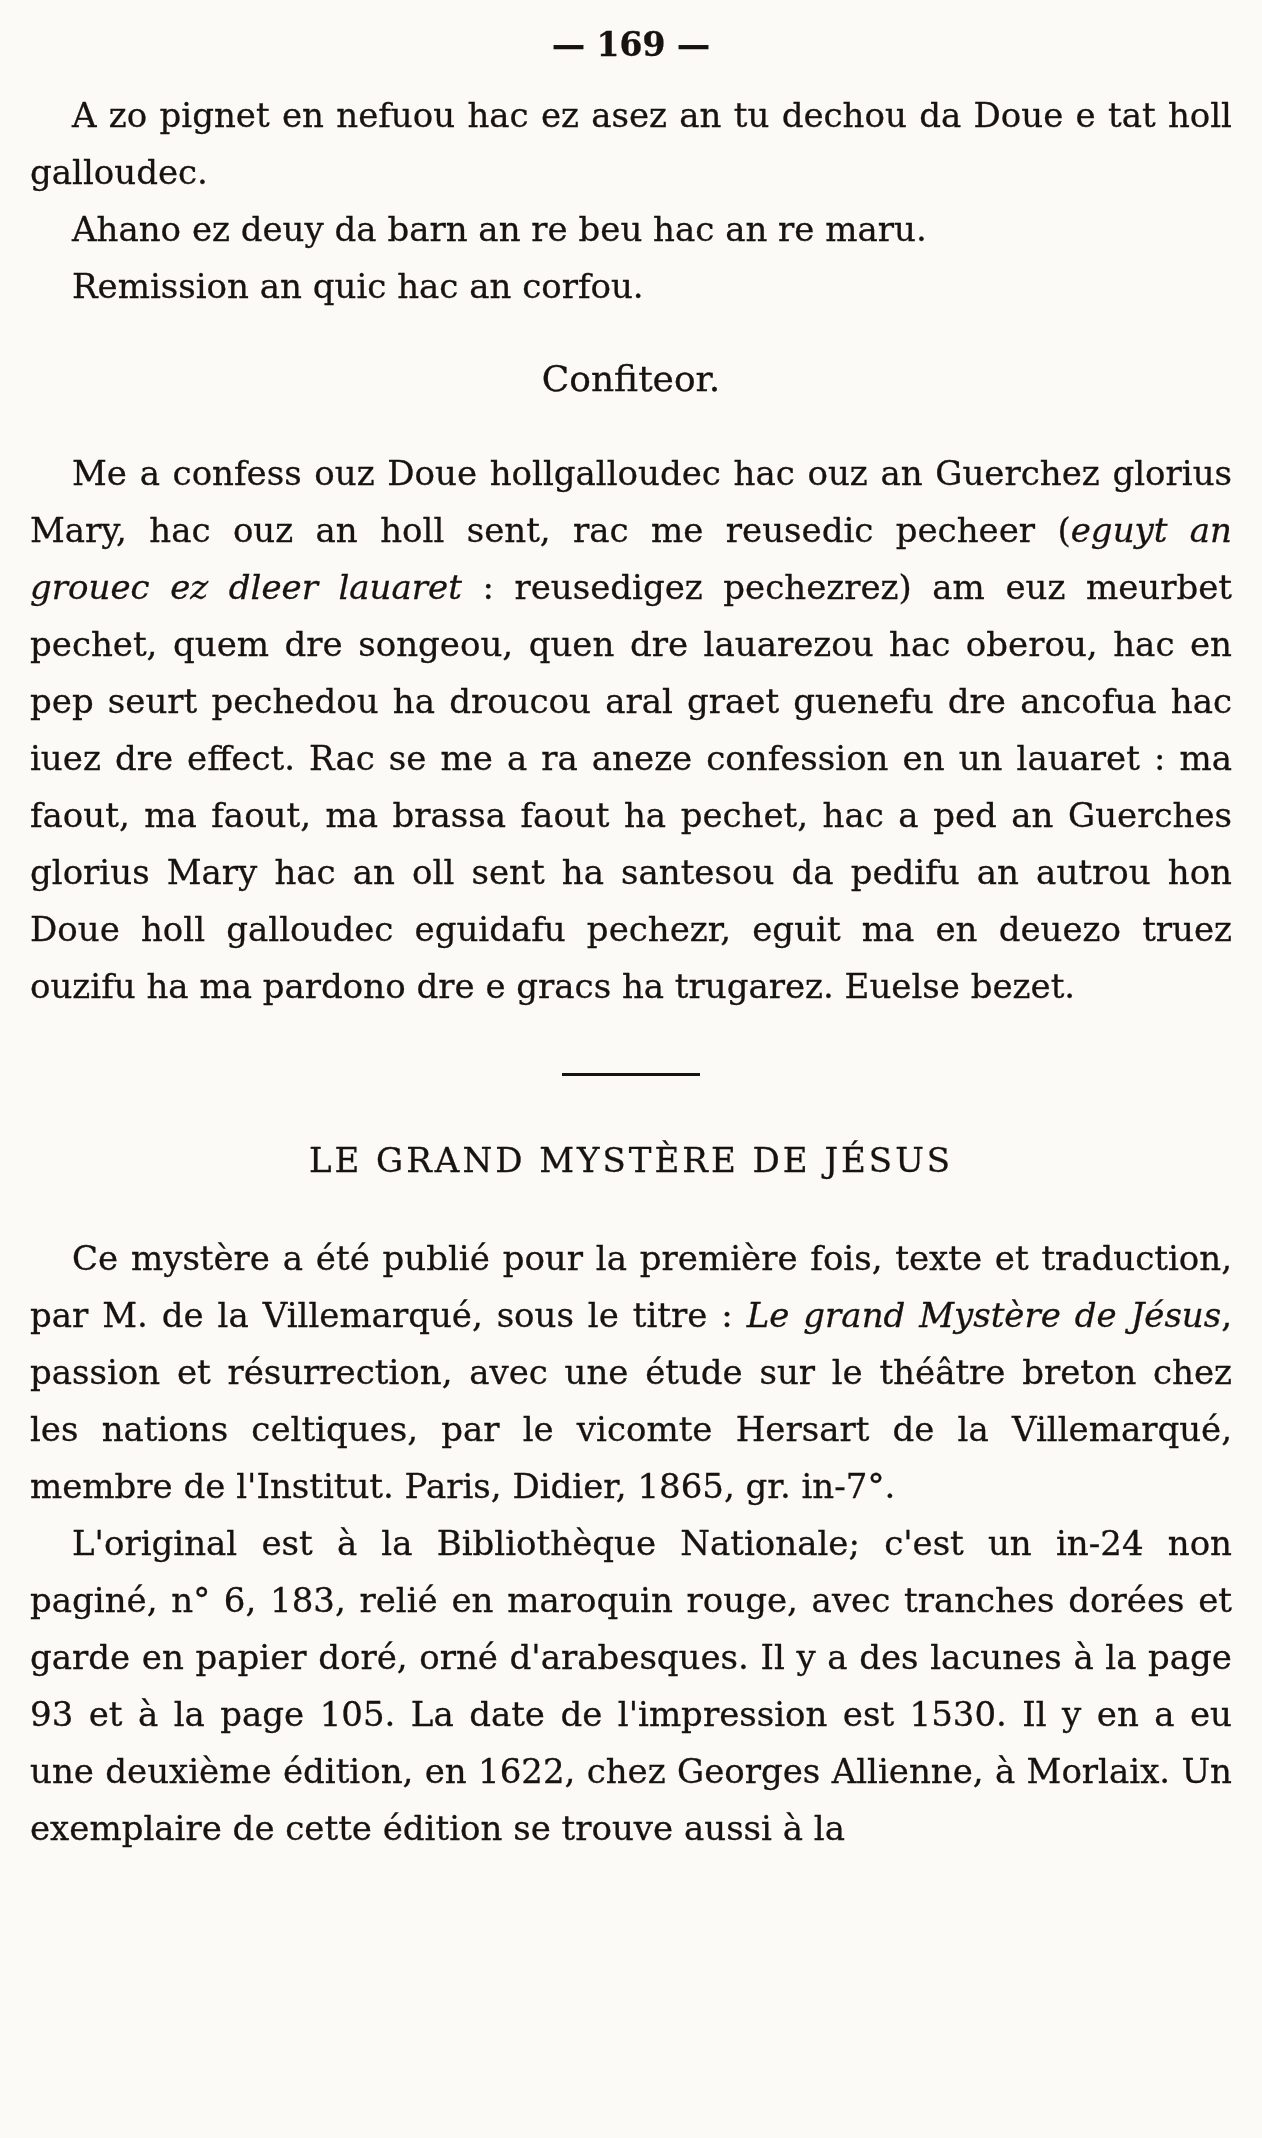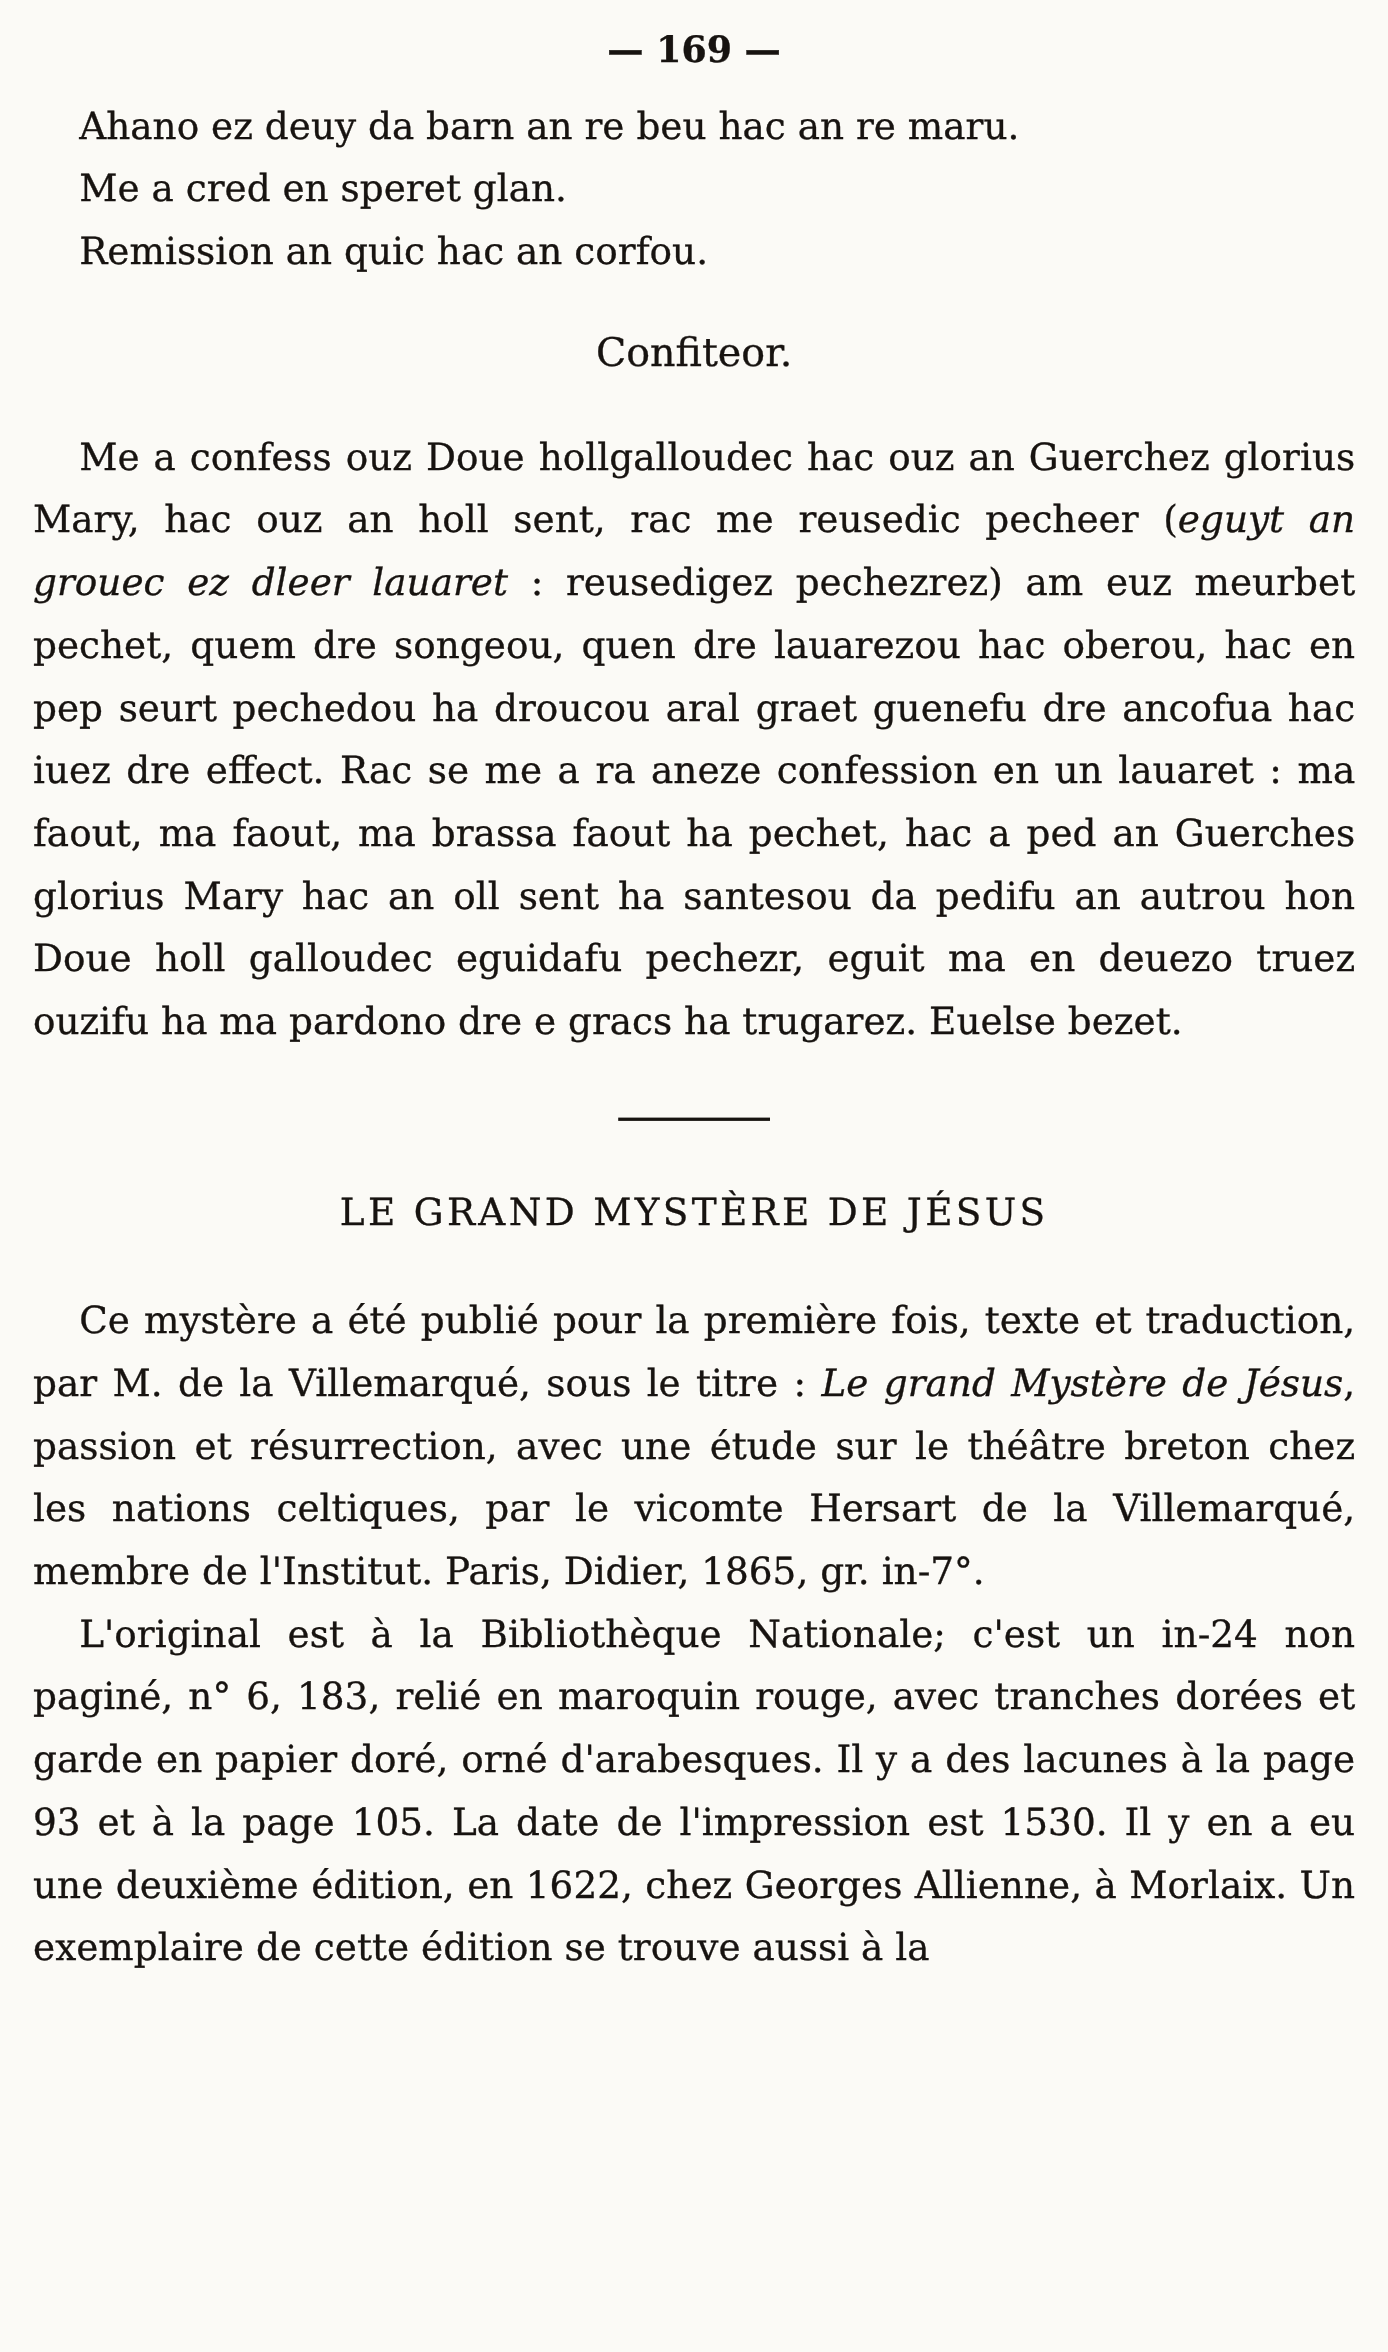--- a/index.html
+++ b/index.html
@@ -66,22 +66,22 @@
   }
 </style>
 </head>
 <body>
 
 <div class="page">
 
   <div class="pagenum">— 169 —</div>
 
   <section class="creed">
+    <p>A zo pignet en nefuou hac ez asez an tu dechou da Doue e tat holl galloudec.</p>
     <p>Ahano ez deuy da barn an re beu hac an re maru.</p>
-    <p>Me a cred en speret glan.</p>
     <p>Remission an quic hac an corfou.</p>
   </section>
 
   <h2 class="center-heading">Confiteor.</h2>
 
   <p class="body-para"><span>Me a confess ouz Doue hollgalloudec hac ouz an Guerchez glorius Mary, hac ouz an holl sent, rac me reusedic pecheer (</span><em>eguyt an grouec ez dleer lauaret</em><span> : reusedigez pechezrez) am euz meurbet pechet, quem dre songeou, quen dre lauarezou hac oberou, hac en pep seurt pechedou ha droucou aral graet guenefu dre ancofua hac iuez dre effect. Rac se me a ra aneze confession en un lauaret : ma faout, ma faout, ma brassa faout ha pechet, hac a ped an Guerches glorius Mary hac an oll sent ha santesou da pedifu an autrou hon Doue holl galloudec eguidafu pechezr, eguit ma en deuezo truez ouzifu ha ma pardono dre e gracs ha trugarez. Euelse bezet.</span></p>
 
   <hr class="divider">
 
   <h2 class="section-heading">LE GRAND MYSTÈRE DE JÉSUS</h2>

